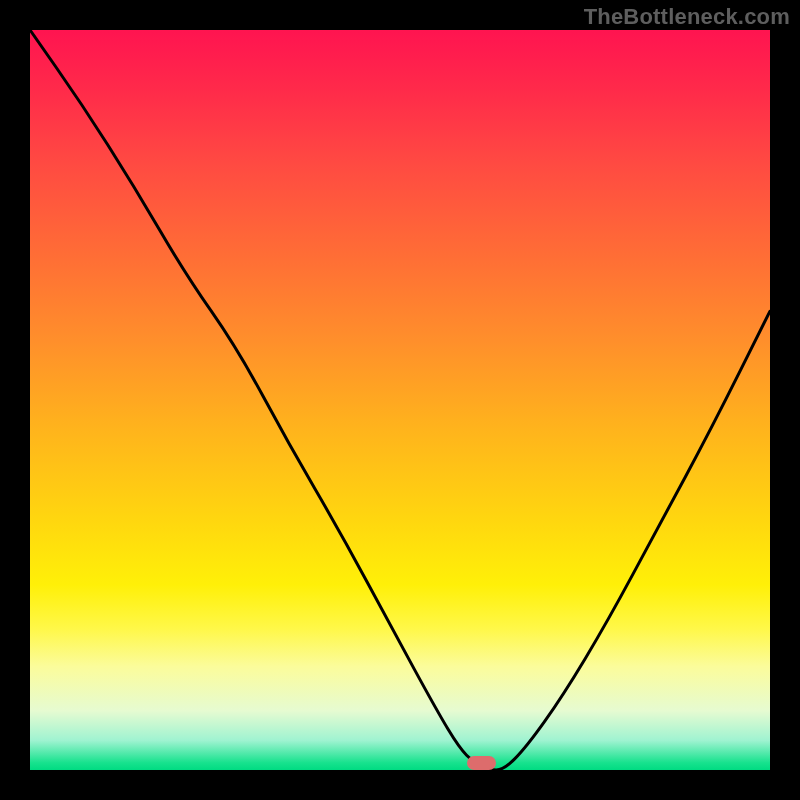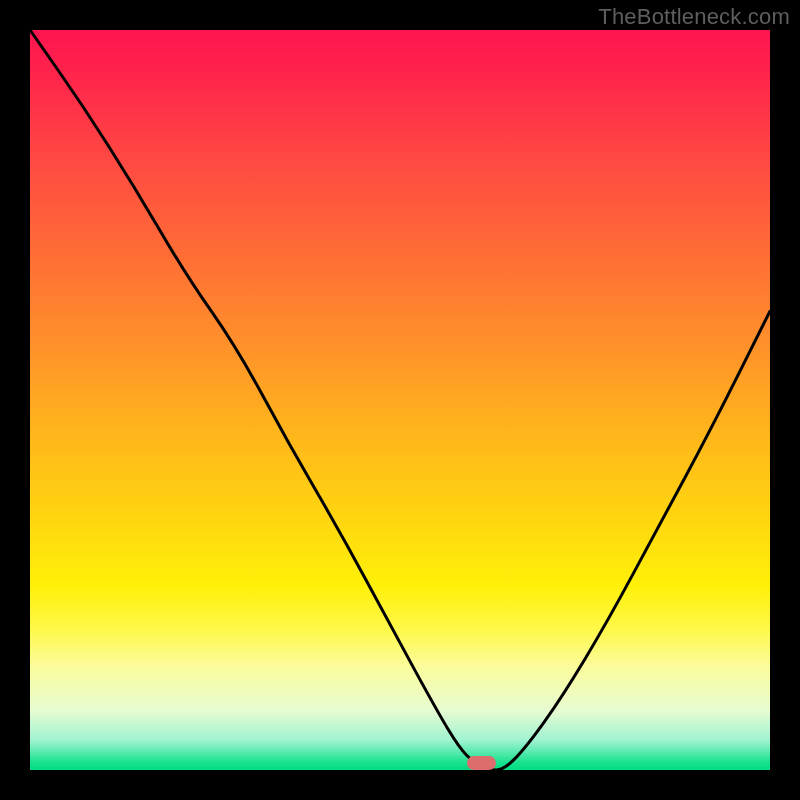--- a/index.html
+++ b/index.html
@@ -16,21 +16,21 @@
     width: 800px;
     height: 800px;
     background: #000;
   }
   .attribution {
     position: absolute;
     top: 4px;
     right: 10px;
     color: #5e5e5e;
     font-size: 22px;
-    font-weight: 400;
+    font-weight: 700;
     letter-spacing: 0.2px;
     z-index: 3;
   }
   .plot {
     position: absolute;
     left: 30px;
     top: 30px;
     width: 740px;
     height: 740px;
     overflow: hidden;

